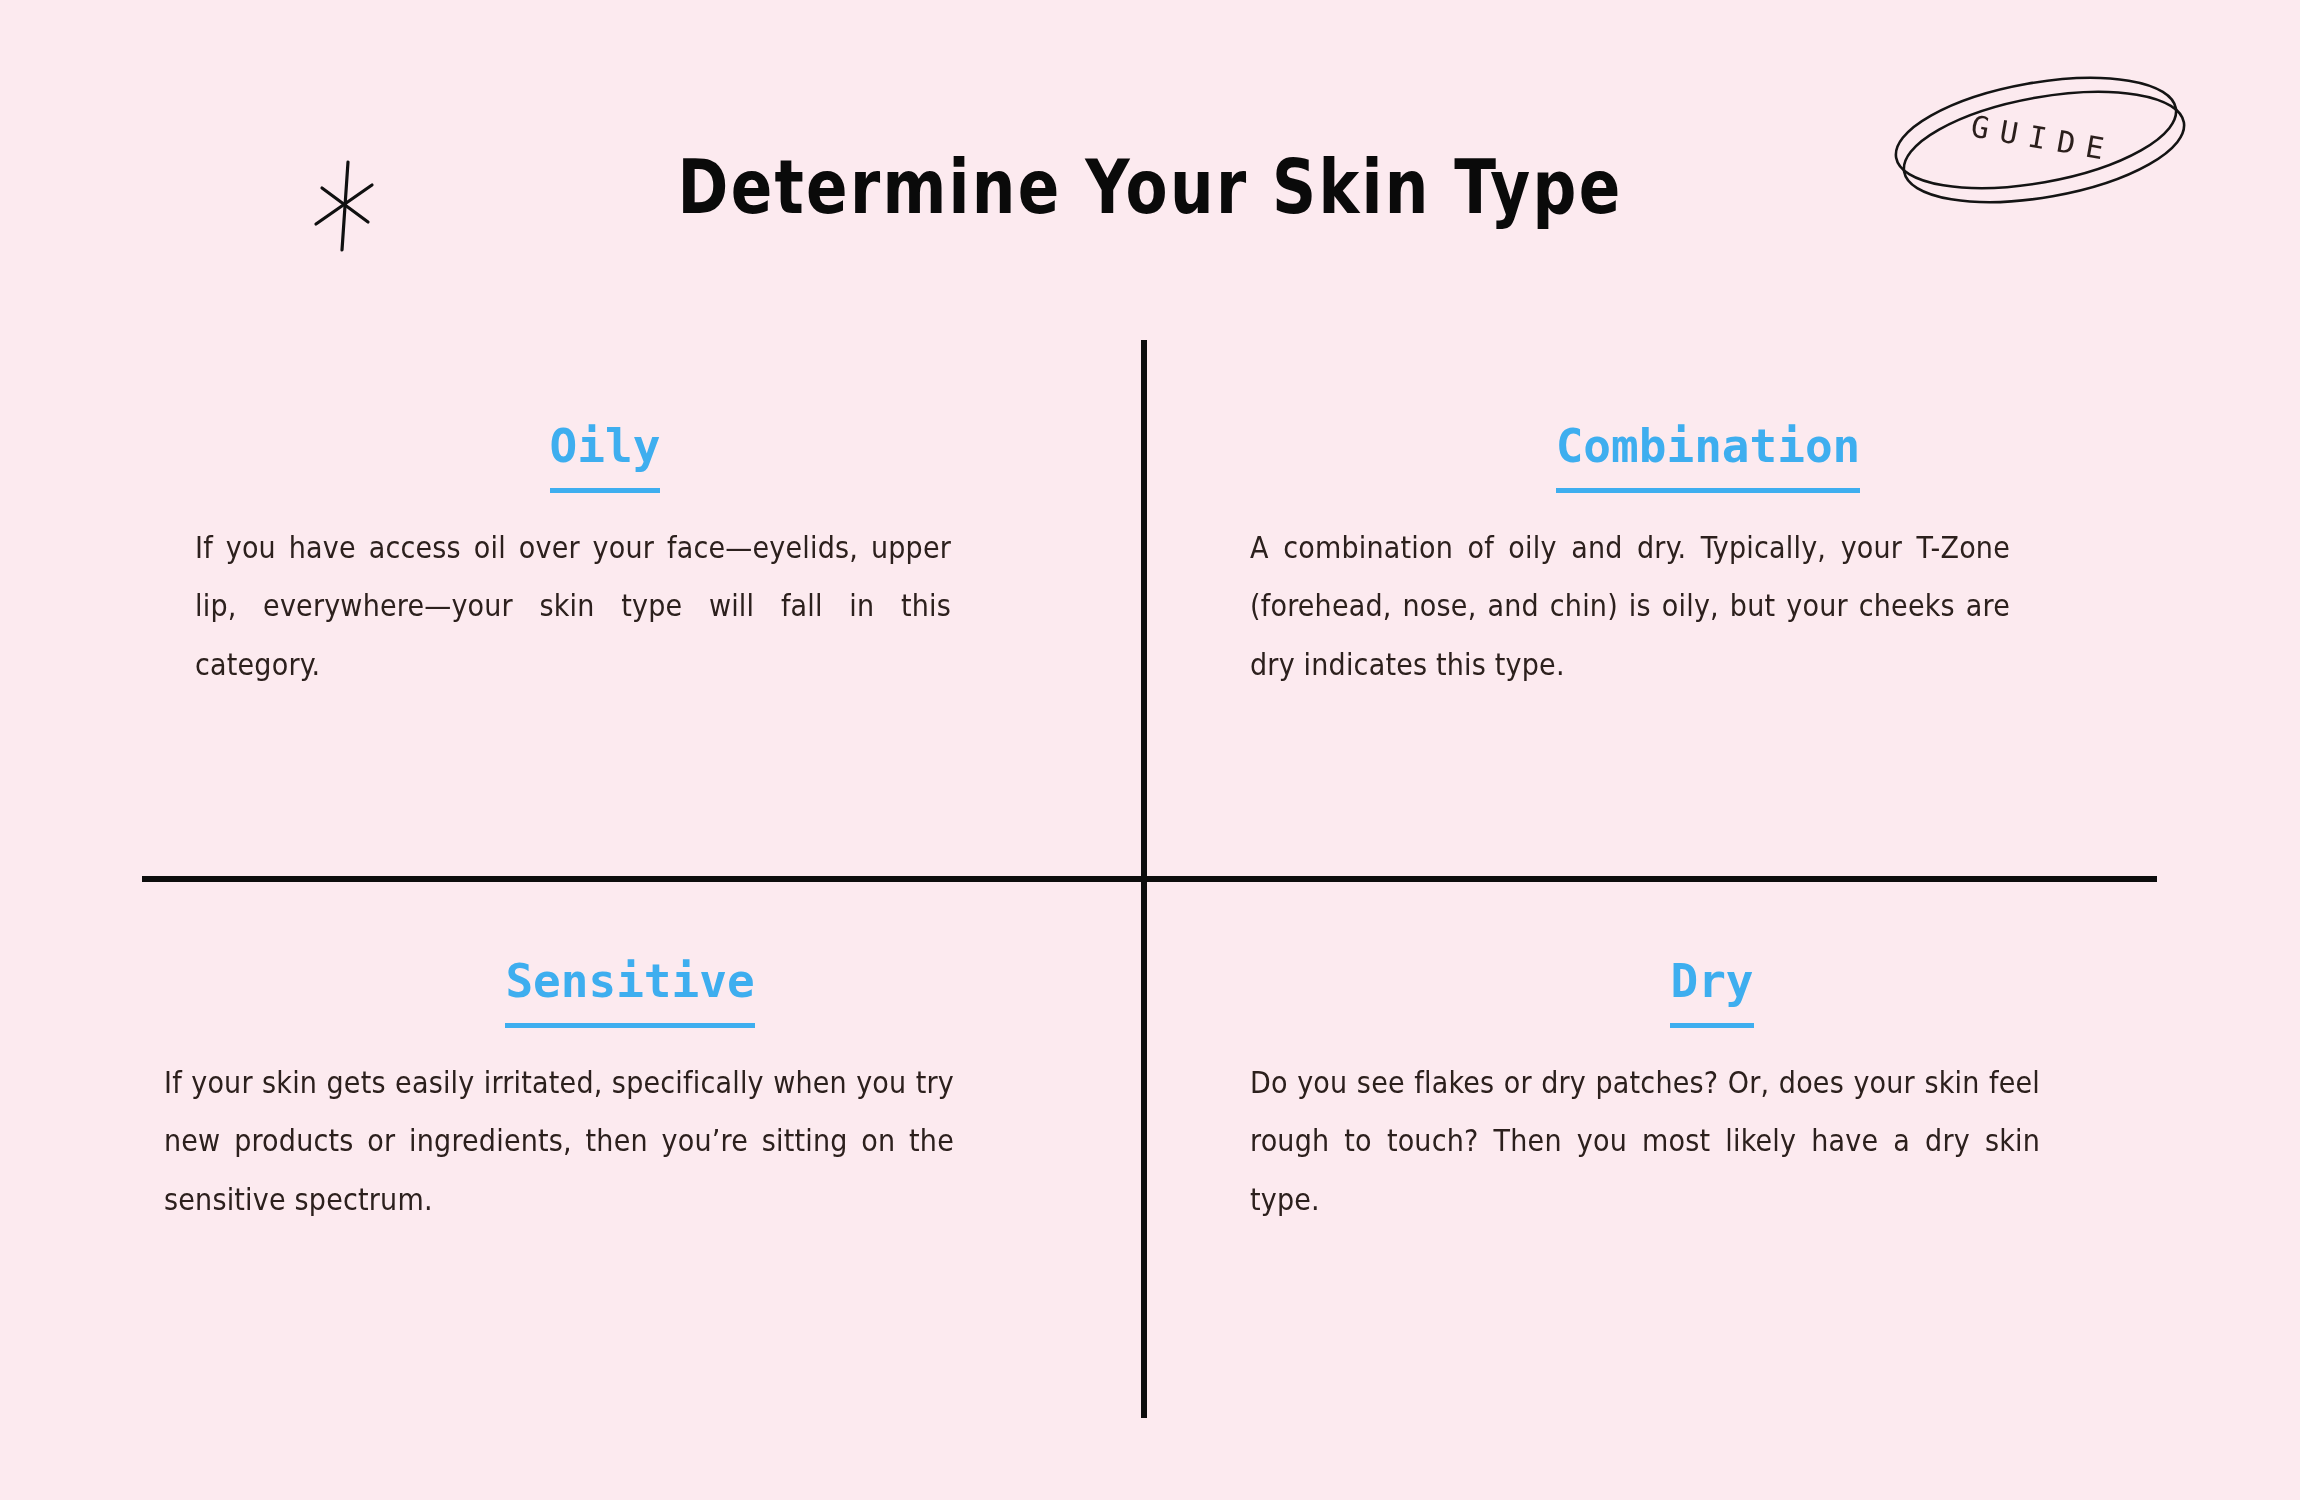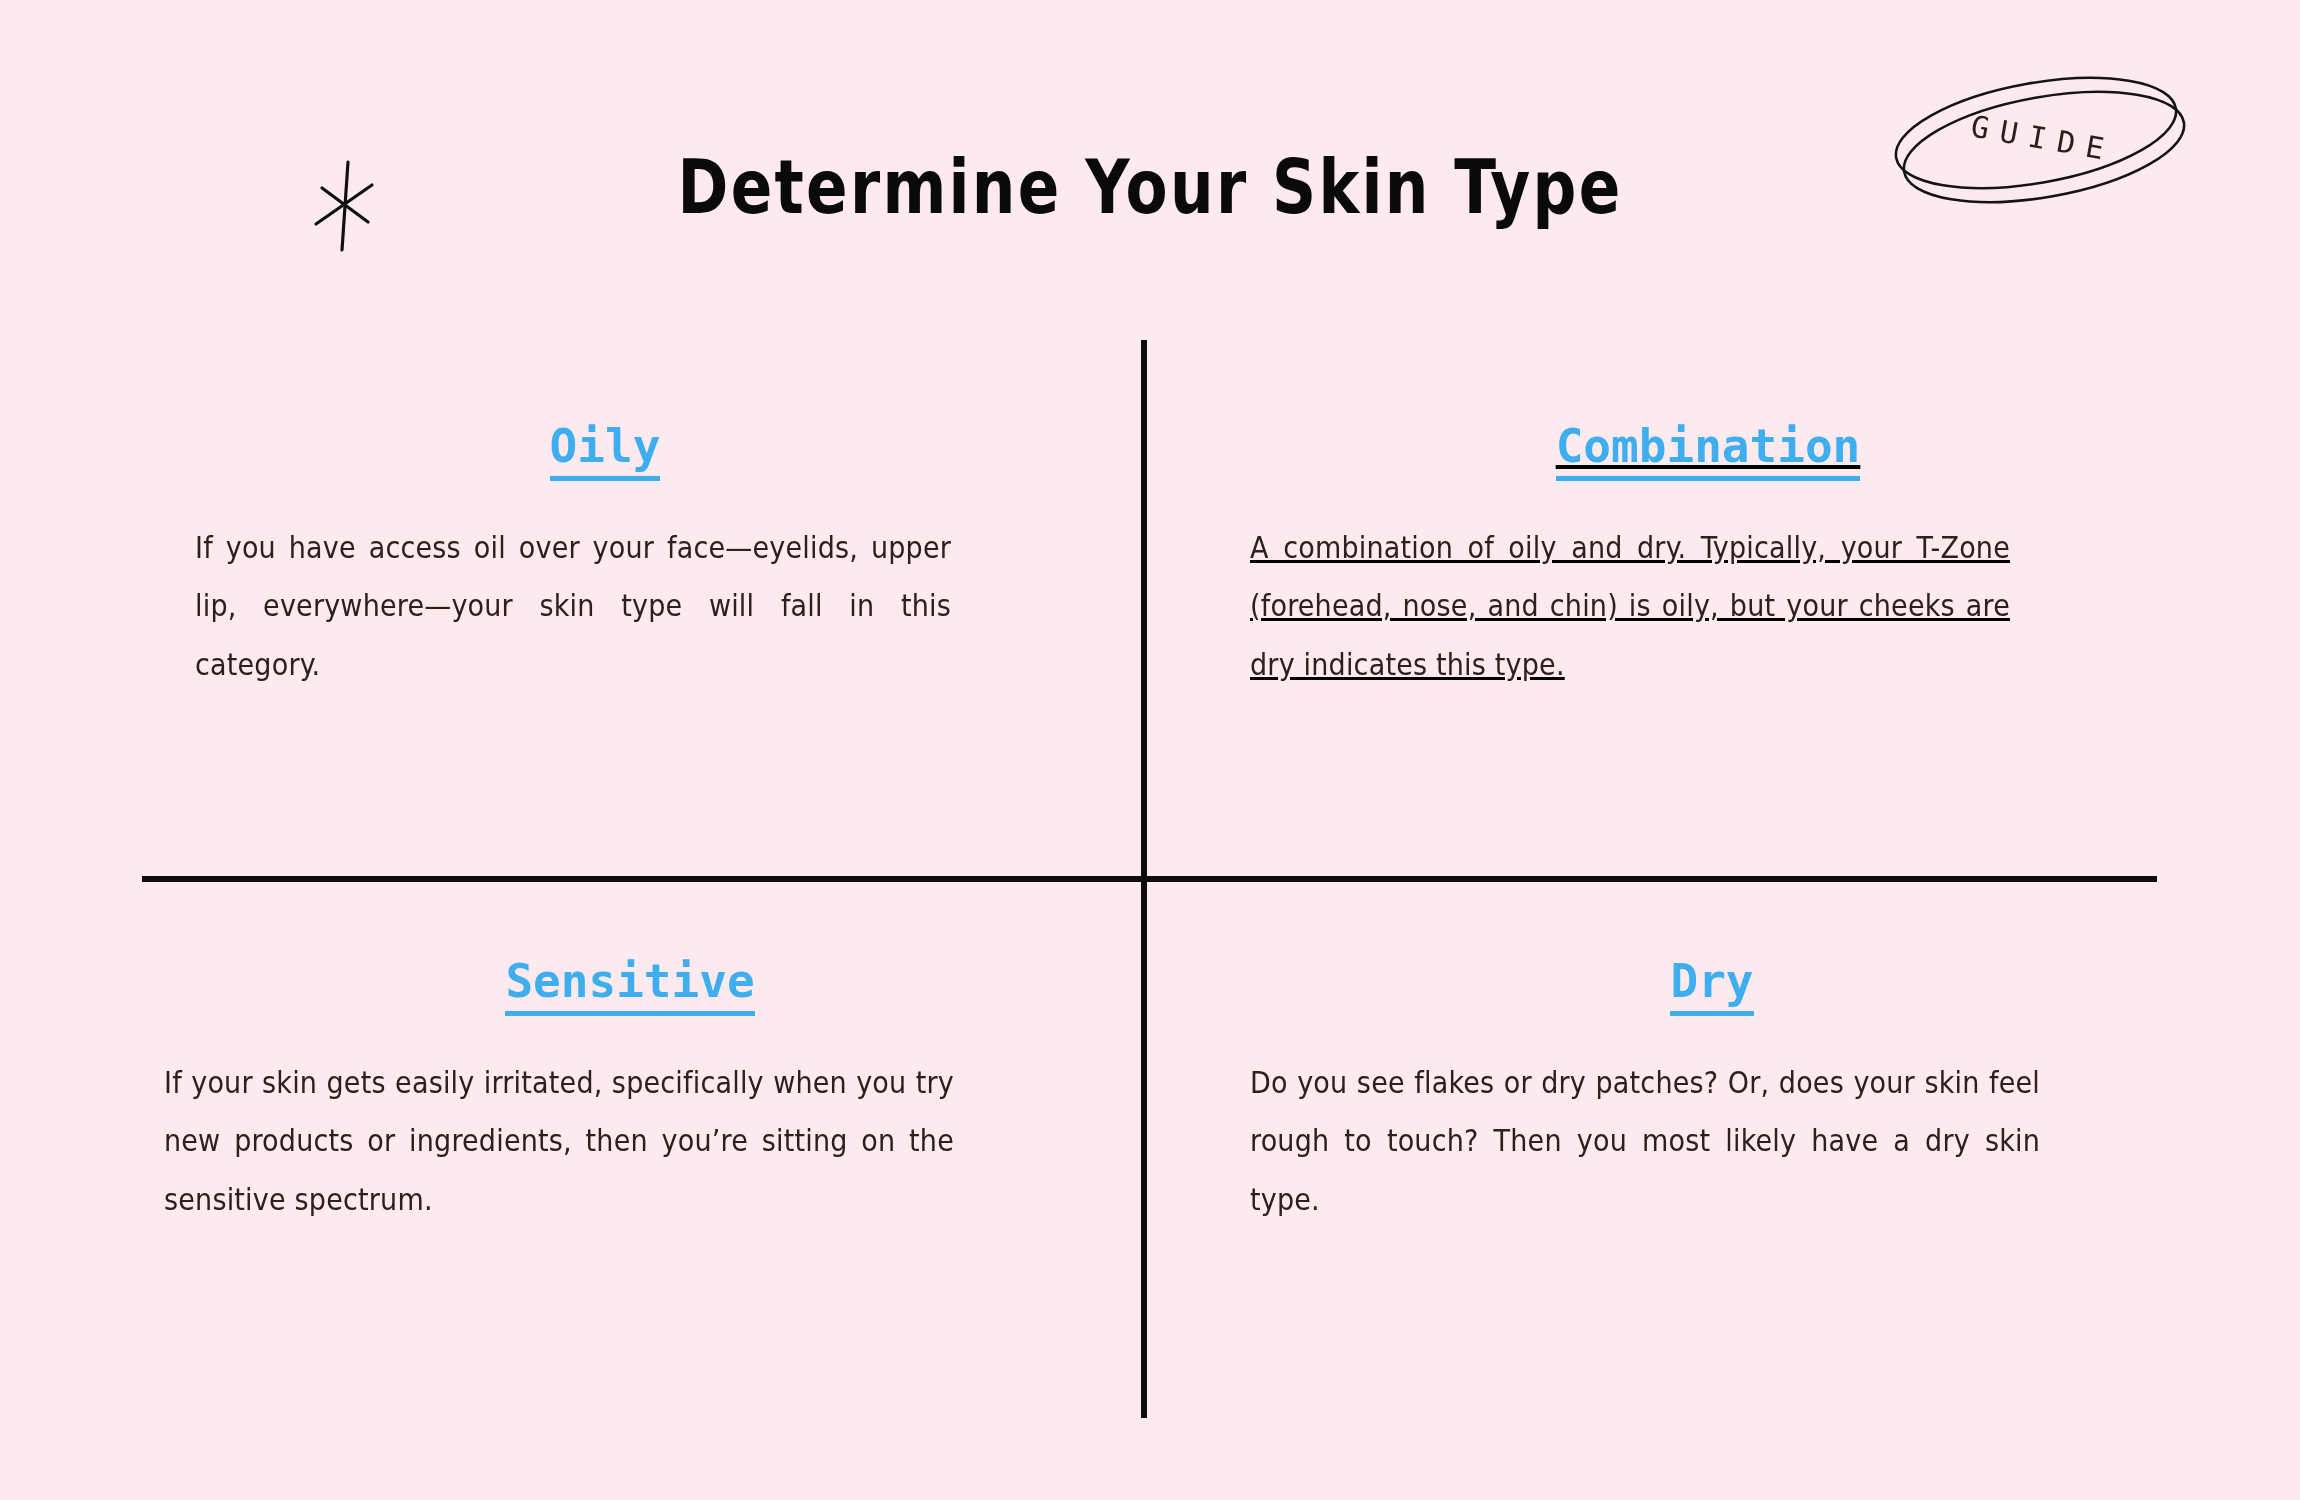--- a/index.html
+++ b/index.html
@@ -90,37 +90,37 @@
     width: 2015px;
     height: 6px;
     background: #0d0d0d;
   }
 
   
   .quadrant {
     position: absolute;
   }
   .q-oily        { left: 150px;  top: 420px;  width: 920px; }
-  .q-combination { left: 1230px; top: 420px;  width: 920px; text-decoration: underline; }
+  .q-combination { left: 1230px; top: 420px;  width: 920px; }
   .q-sensitive   { left: 156px;  top: 955px;  width: 920px; }
   .q-dry         { left: 1230px; top: 955px;  width: 920px; }
 
   .q-heading {
     text-align: center;
     font-family: "DejaVu Sans Mono", "Liberation Mono", monospace;
     font-weight: 700;
     font-size: 46px;
     color: #3eaeef;
     line-height: 1.15;
     margin: 0 0 46px 0;
     letter-spacing: 0px;
   }
   .q-heading span {
     border-bottom: 5px solid #3eaeef;
-    padding-bottom: 3px;
+    padding-bottom: 15px;
   }
 
   .q-body {
     font-family: "DejaVu Sans Condensed", "Liberation Sans Narrow", "Liberation Sans", sans-serif;
     font-size: 30px;
     line-height: 1.95;
     color: #2c201d;
     text-align: justify;
     margin: 0;
     letter-spacing: 0.2px;

